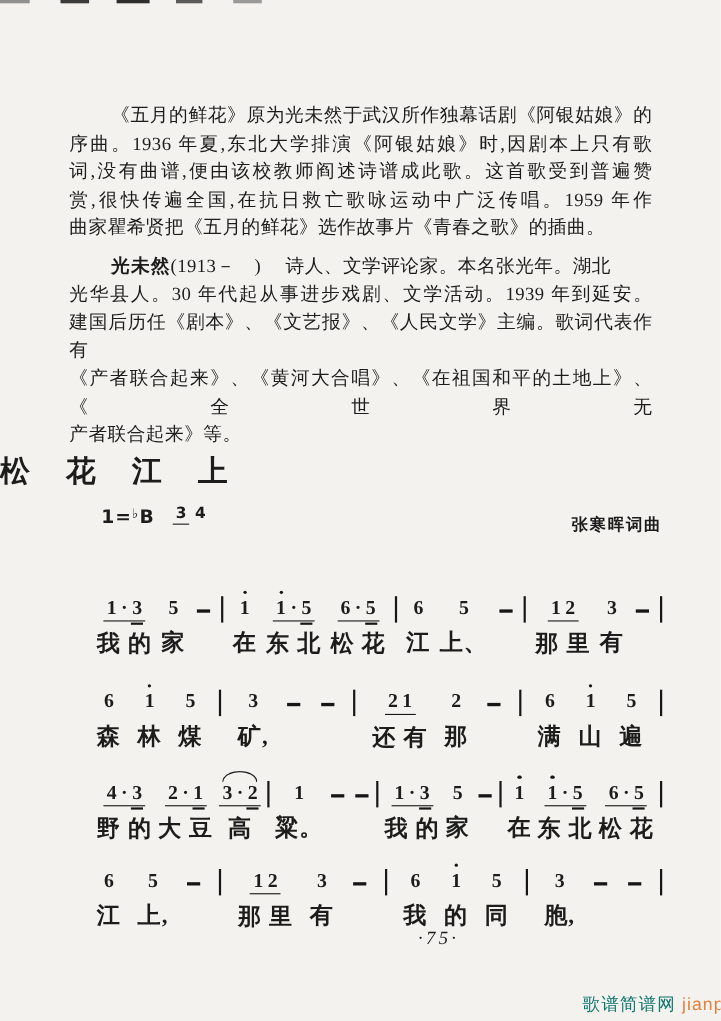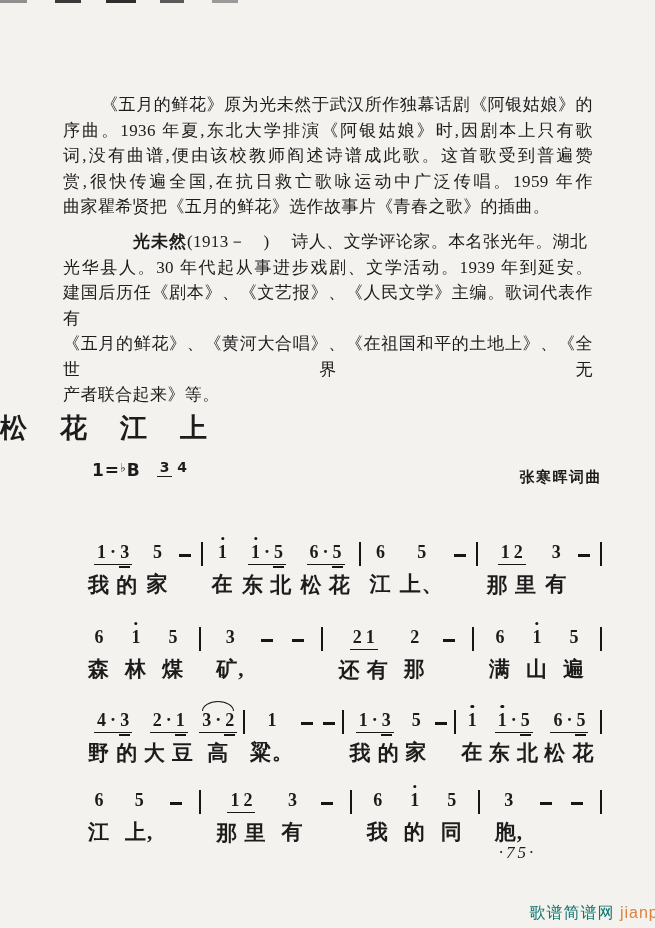--- a/index.html
+++ b/index.html
@@ -12,21 +12,21 @@
     padding-left:44px;
   }
   
   .artifact{position:absolute;top:0;height:3px;}
 
   
   .para{position:absolute;left:63px;width:530px;font-size:17px;line-height:25.5px;letter-spacing:0.4px;}
   .tline{white-space:nowrap;}
   .tline.just{white-space:normal;text-align:justify;text-align-last:justify;}
   .tline.indent{text-indent:38px;}
-  .tline b{font-weight:bold;letter-spacing:1px;margin-left:32px;}
+  .tline b{font-weight:bold;letter-spacing:1px;}
 
   
   .title{
     position:absolute;top:410px;left:0;width:655px;text-align:left;
     font-size:27px;font-weight:bold;letter-spacing:3px;white-space:pre;
   }
   .keyrow{position:absolute;top:460px;left:92px;display:flex;align-items:flex-start;font-weight:bold;}
   .keysig{font-size:17px;font-family:"DejaVu Sans",sans-serif;letter-spacing:1px;}
   .keysig sup{font-size:12px;vertical-align:4px;}
   .frac{display:inline-block;text-align:center;margin-left:16px;font-size:14px;line-height:14px;font-family:"DejaVu Sans",sans-serif;}
@@ -46,21 +46,21 @@
   }
   .ndot{font-weight:bold;font-size:18px;line-height:19px;padding:0 2px;}
   .nt.u2::after{content:"";position:absolute;left:1px;right:1px;bottom:-6px;height:1.6px;background:#161616;}
   .da{position:absolute;top:-6px;left:50%;transform:translateX(-50%);width:3.4px;height:3.4px;border-radius:50%;background:#161616;}
   .slur{position:absolute;top:-10px;left:3px;right:3px;height:9px;border:1.3px solid #161616;border-bottom:none;border-radius:50% 50% 0 0 / 100% 100% 0 0;}
   .dash{width:12px;height:2.6px;background:#161616;margin:0 2px 7px;}
   .bar{width:2px;height:24px;background:#161616;margin-top:6px;}
   .lyr{margin-top:6px;font-size:21px;font-weight:bold;white-space:pre;letter-spacing:1px;min-height:18px;}
 
   .pagenum{
-    position:absolute;top:843px;left:0;width:655px;text-align:center;
+    position:absolute;top:843px;left:0;width:655px;text-align:left;
     font-size:17px;font-style:italic;letter-spacing:3px;padding-left:380px;box-sizing:border-box;
   }
   .watermark{position:absolute;top:903px;right:6px;font-size:16px;letter-spacing:1px;font-family:"Liberation Sans","DejaVu Sans",sans-serif;}
   .wm-name{color:#0f766e;}
   .wm-url{color:#e0813e;}
 </style>
 </head>
 <body>
 
 <div class="page">
@@ -76,21 +76,21 @@
       <div class="tline just">序曲。1936 年夏,东北大学排演《阿银姑娘》时,因剧本上只有歌</div>
       <div class="tline just">词,没有曲谱,便由该校教师阎述诗谱成此歌。这首歌受到普遍赞</div>
       <div class="tline just">赏,很快传遍全国,在抗日救亡歌咏运动中广泛传唱。1959 年作</div>
       <div class="tline">曲家瞿希贤把《五月的鲜花》选作故事片《青春之歌》的插曲。</div>
     </div>
 
   <div class="para" style="top:229px;">
       <div class="tline indent"><b>光未然</b>(1913－　)　 诗人、文学评论家。本名张光年。湖北</div>
       <div class="tline just">光华县人。30 年代起从事进步戏剧、文学活动。1939 年到延安。</div>
       <div class="tline just">建国后历任《剧本》、《文艺报》、《人民文学》主编。歌词代表作有</div>
-      <div class="tline just">《五月的鲜花》、《黄河大合唱》、《在祖国和平的土地上》、《全世界无</div>
+      <div class="tline just">《产者联合起来》、《黄河大合唱》、《在祖国和平的土地上》、《全世界无</div>
       <div class="tline">产者联合起来》等。</div>
     </div>
 
   <div class="title">松　花　江　上</div>
 
   <div class="keyrow">
     <span class="keysig"><span>1=</span><sup>♭</sup><span>B</span></span>
     <span class="frac">
       <span class="top">3</span>
       <span class="bot">4</span>

